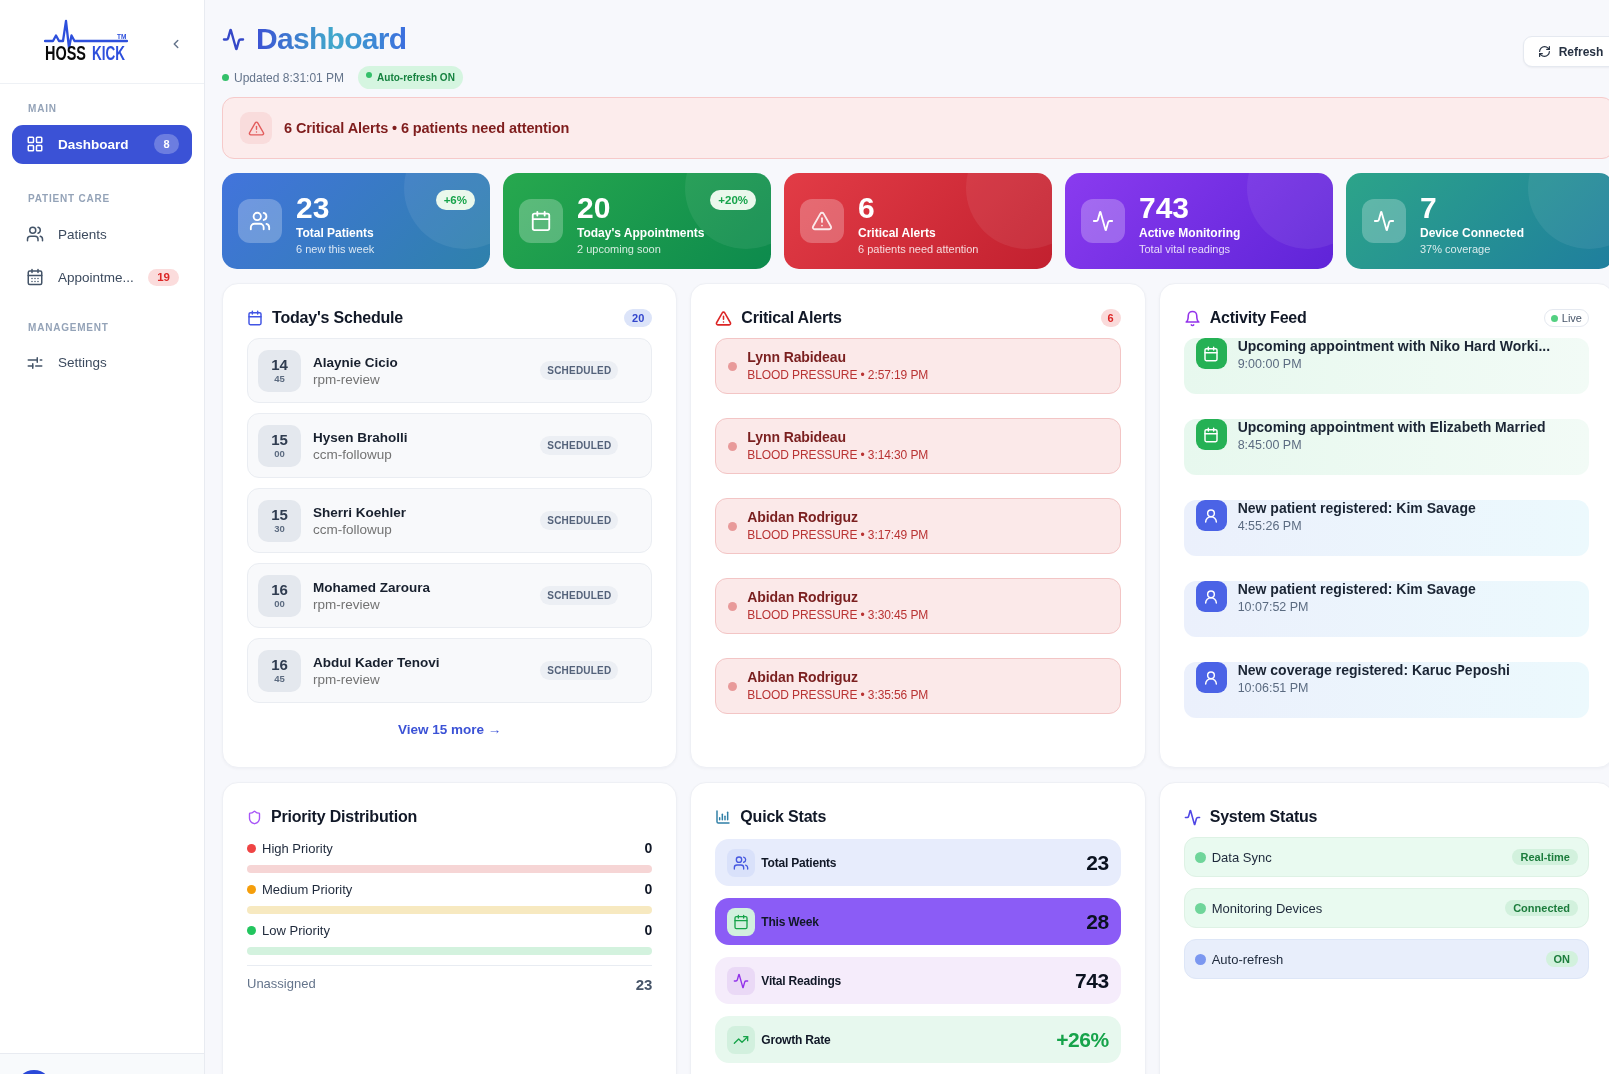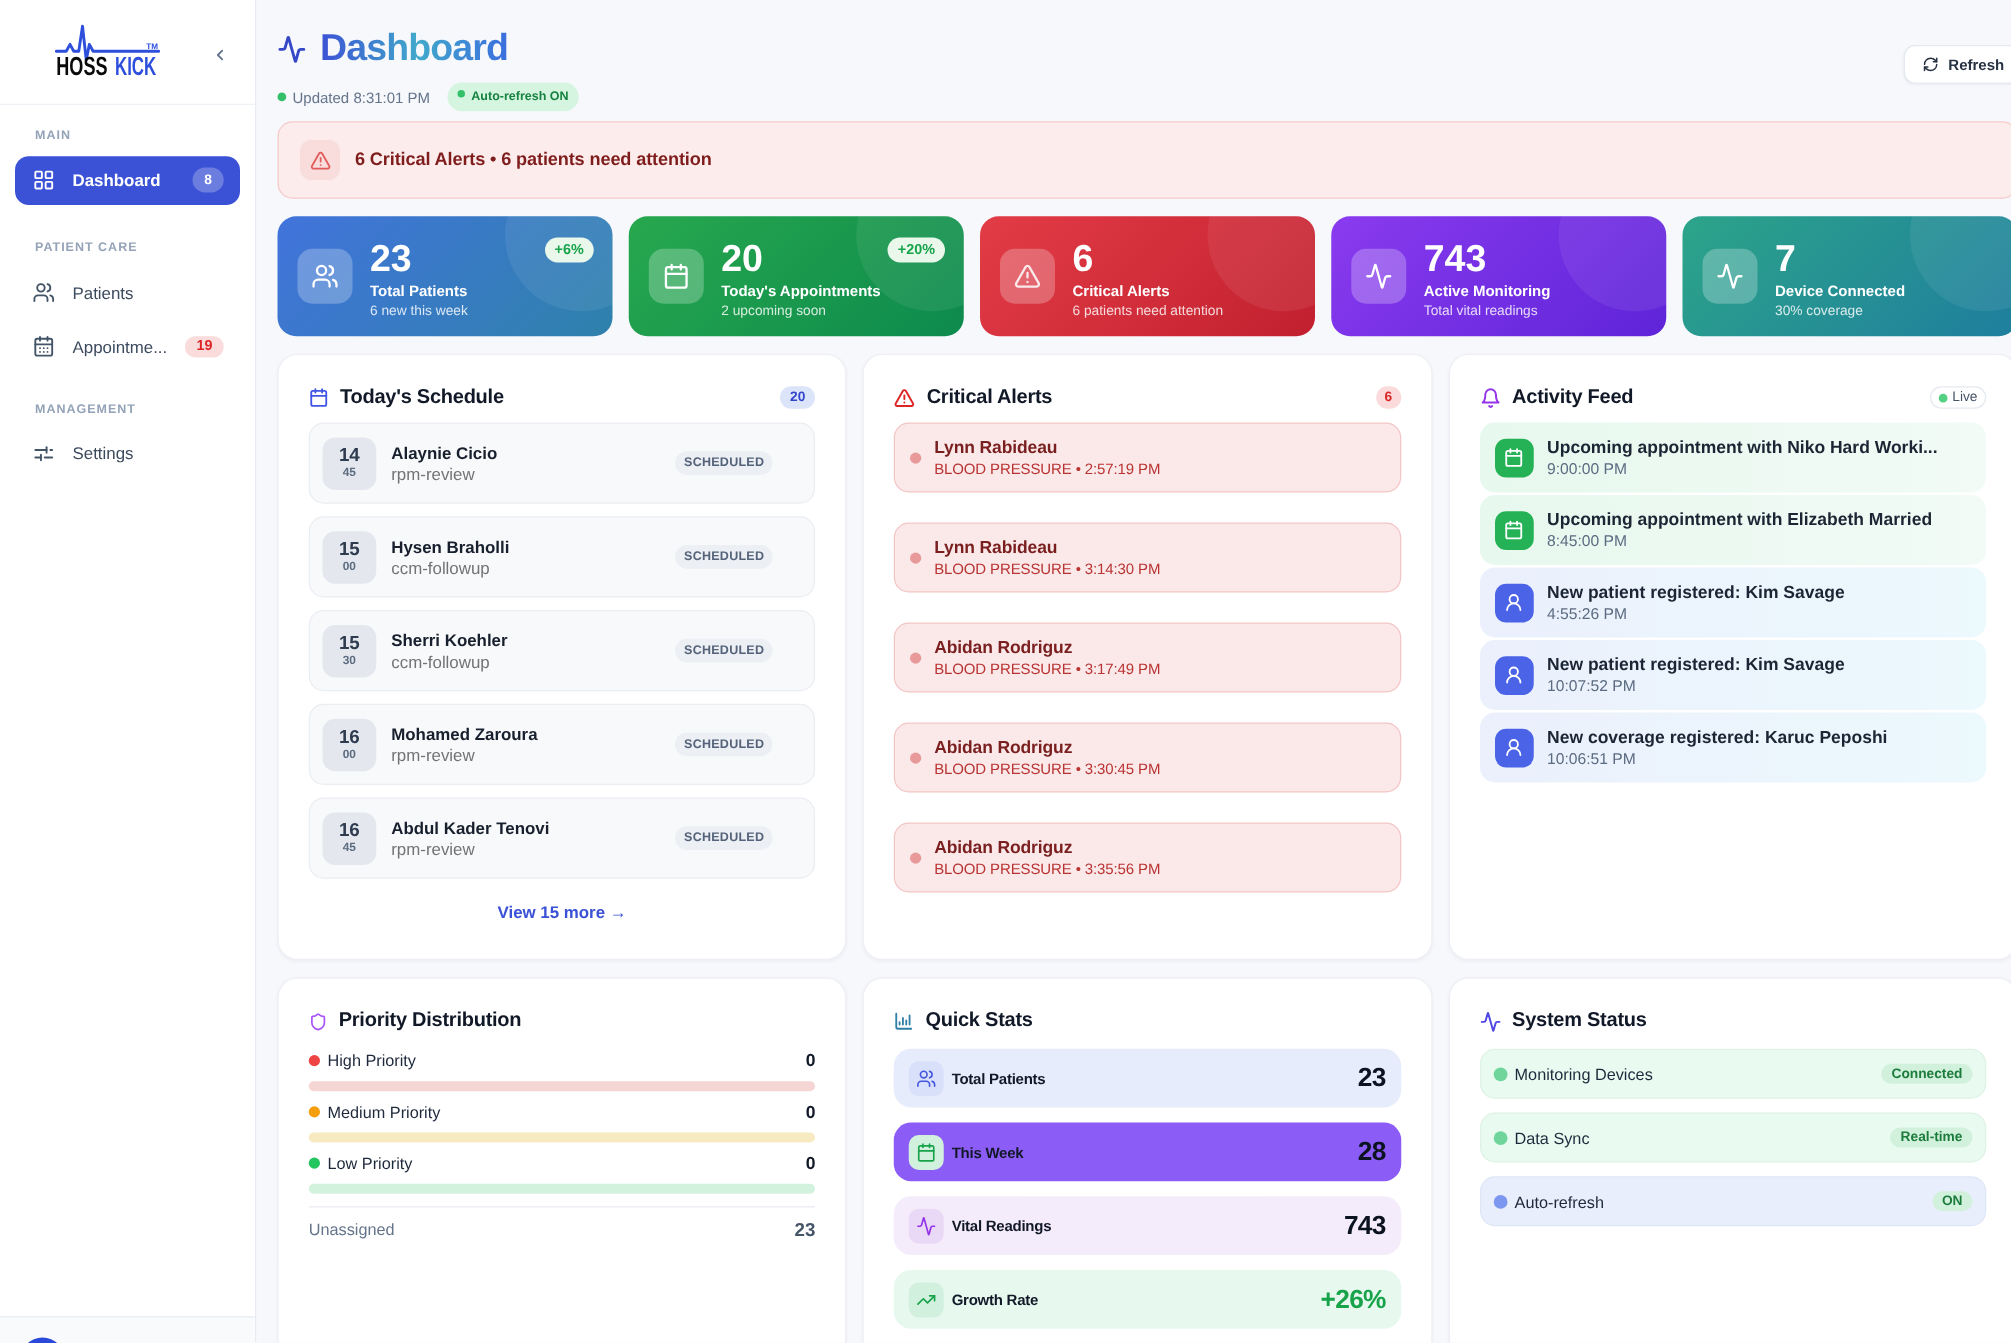--- a/index.html
+++ b/index.html
@@ -83,21 +83,21 @@
 .sched .ty { font-size:13.5px; color:#737373; line-height:16px; margin-top:1px; }
 .sched .grow { flex:1; }
 .schedtag { background:#eceff4; color:#54627a; font-size:10px; font-weight:700; letter-spacing:0.2px; border-radius:999px; padding:4px 7px; margin-right:17px; }
 .viewmore { text-align:center; color:#3b52d6; font-size:13.5px; font-weight:700; margin-top:19px; }
 
 .alert-it { background:#fbe9e9; border:1px solid #f3c5c5; border-radius:12px; height:56px; margin-bottom:24px; display:flex; align-items:center; padding:0 14px 0 12px; gap:10px; }
 .alert-it .dot { width:9px; height:9px; border-radius:50%; background:#e89a9a; flex:0 0 auto; }
 .alert-it .nm { font-size:14px; font-weight:700; color:#7a1f1f; line-height:17px; letter-spacing:-0.1px; }
 .alert-it .sb { font-size:12px; font-weight:500; color:#b93333; line-height:15px; margin-top:2px; letter-spacing:-0.1px; }
 
-.act-it { border-radius:12px; height:56px; margin-bottom:2px; display:flex; align-items:center; padding:0 12px; gap:11px; }
+.act-it { border-radius:12px; height:56px; margin-bottom:25px; display:flex; align-items:flex-start; padding:0 12px; gap:11px; }
 .act-green { background:linear-gradient(90deg,#e7f8ee 0%,#f2fbf6 100%); }
 .act-blue { background:linear-gradient(90deg,#ebf0fc 0%,#ecf9fd 100%); }
 .act-it .ibx { width:31px; height:31px; border-radius:9px; display:flex; align-items:center; justify-content:center; flex:0 0 auto; }
 .ibx.g { background:#25b155; }
 .ibx.b { background:#4b63e6; }
 .act-it .tt { font-size:14px; font-weight:600; color:#1b2534; line-height:17px; white-space:nowrap; }
 .act-it .tm { font-size:12.5px; color:#5b6b81; line-height:15px; margin-top:2px; }
 
 .prio-row { display:flex; align-items:center; margin-top:8px; }
 .prio-row .dot { width:9px; height:9px; border-radius:50%; margin-right:6px; }
@@ -286,21 +286,21 @@
     <div class="stat st5">
           <div class="circ"></div>
       <div class="ibox">
             <svg width="22" height="22" viewBox="0 0 24 24" fill="none" stroke="#fff" stroke-width="2" stroke-linecap="round" stroke-linejoin="round">
               <path d="M22 12h-2.48a2 2 0 0 0-1.93 1.46l-2.35 8.36a.25.25 0 0 1-.48 0L9.24 2.18a.25.25 0 0 0-.48 0l-2.35 8.36A2 2 0 0 1 4.49 12H2"></path>
             </svg>
           </div>
       <div>
             <div class="num">7</div>
             <div class="t1">Device Connected</div>
-            <div class="t2">30% coverage</div>
+            <div class="t2">37% coverage</div>
           </div>
     </div>
   </div>
 
   <div class="row3">
 
     <div class="card">
       <div class="chead">
         <svg width="16" height="16" viewBox="0 0 24 24" fill="none" stroke="#4255e4" stroke-width="2.2" stroke-linecap="round" stroke-linejoin="round">
               <rect x="3" y="4" width="18" height="18" rx="2"></rect>
@@ -576,30 +576,30 @@
       </div>
     </div>
 
     <div class="card tall">
       <div class="chead">
         <svg width="17" height="17" viewBox="0 0 24 24" fill="none" stroke="#4f46e5" stroke-width="2.2" stroke-linecap="round" stroke-linejoin="round">
               <path d="M22 12h-2.48a2 2 0 0 0-1.93 1.46l-2.35 8.36a.25.25 0 0 1-.48 0L9.24 2.18a.25.25 0 0 0-.48 0l-2.35 8.36A2 2 0 0 1 4.49 12H2"></path>
             </svg>
         <span class="ct">System Status</span>
       </div>
+      <div class="ss-row ss-green">
+            <span class="dot" style="background:#6fd59a;"></span>
+            <span class="lb">Data Sync</span>
+            <span class="bdg">Real-time</span>
+          </div>
       <div class="ss-row ss-green" style="margin-top:9px;">
             <span class="dot" style="background:#6fd59a;"></span>
             <span class="lb">Monitoring Devices</span>
             <span class="bdg">Connected</span>
           </div>
-      <div class="ss-row ss-green">
-            <span class="dot" style="background:#6fd59a;"></span>
-            <span class="lb">Data Sync</span>
-            <span class="bdg">Real-time</span>
-          </div>
       <div class="ss-row ss-blue">
             <span class="dot" style="background:#7b97f0;"></span>
             <span class="lb">Auto-refresh</span>
             <span class="bdg">ON</span>
           </div>
     </div>
   </div>
 </div>
   </div>
 

